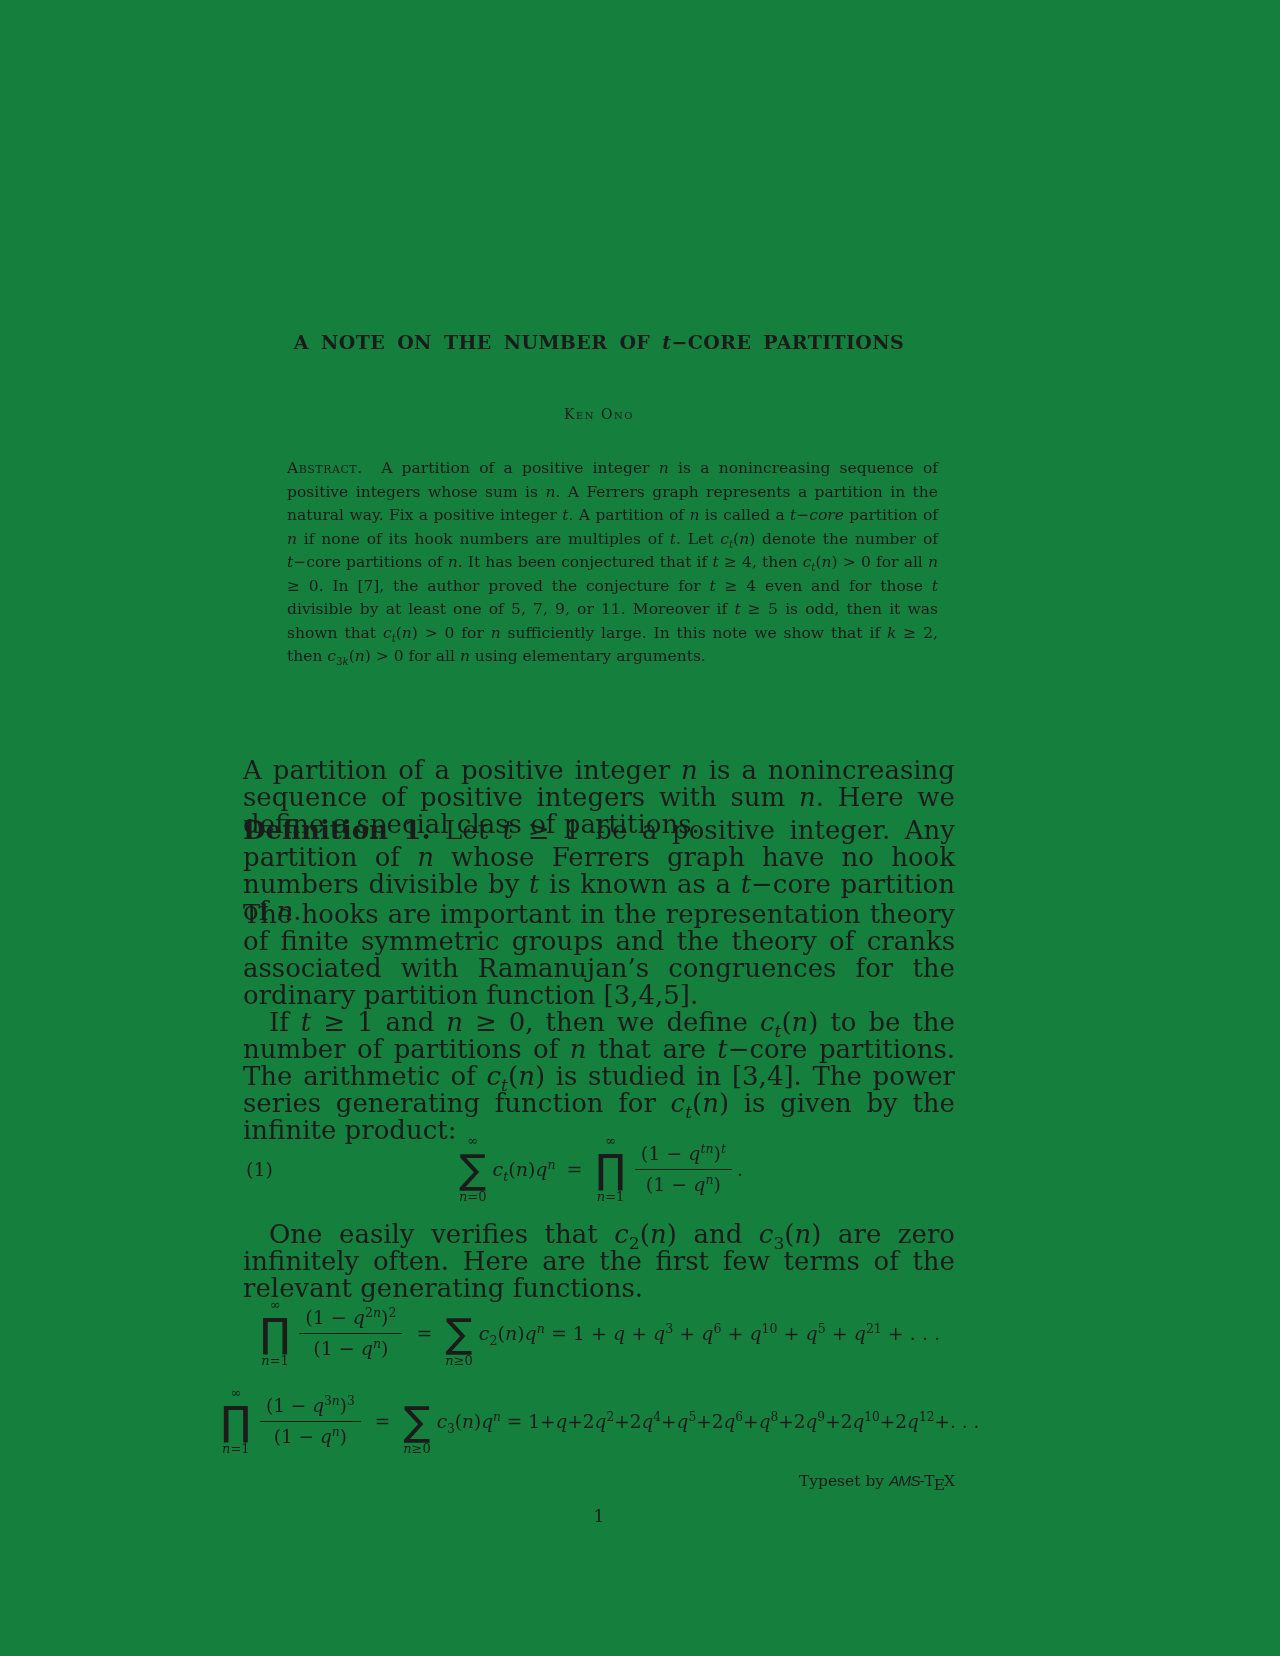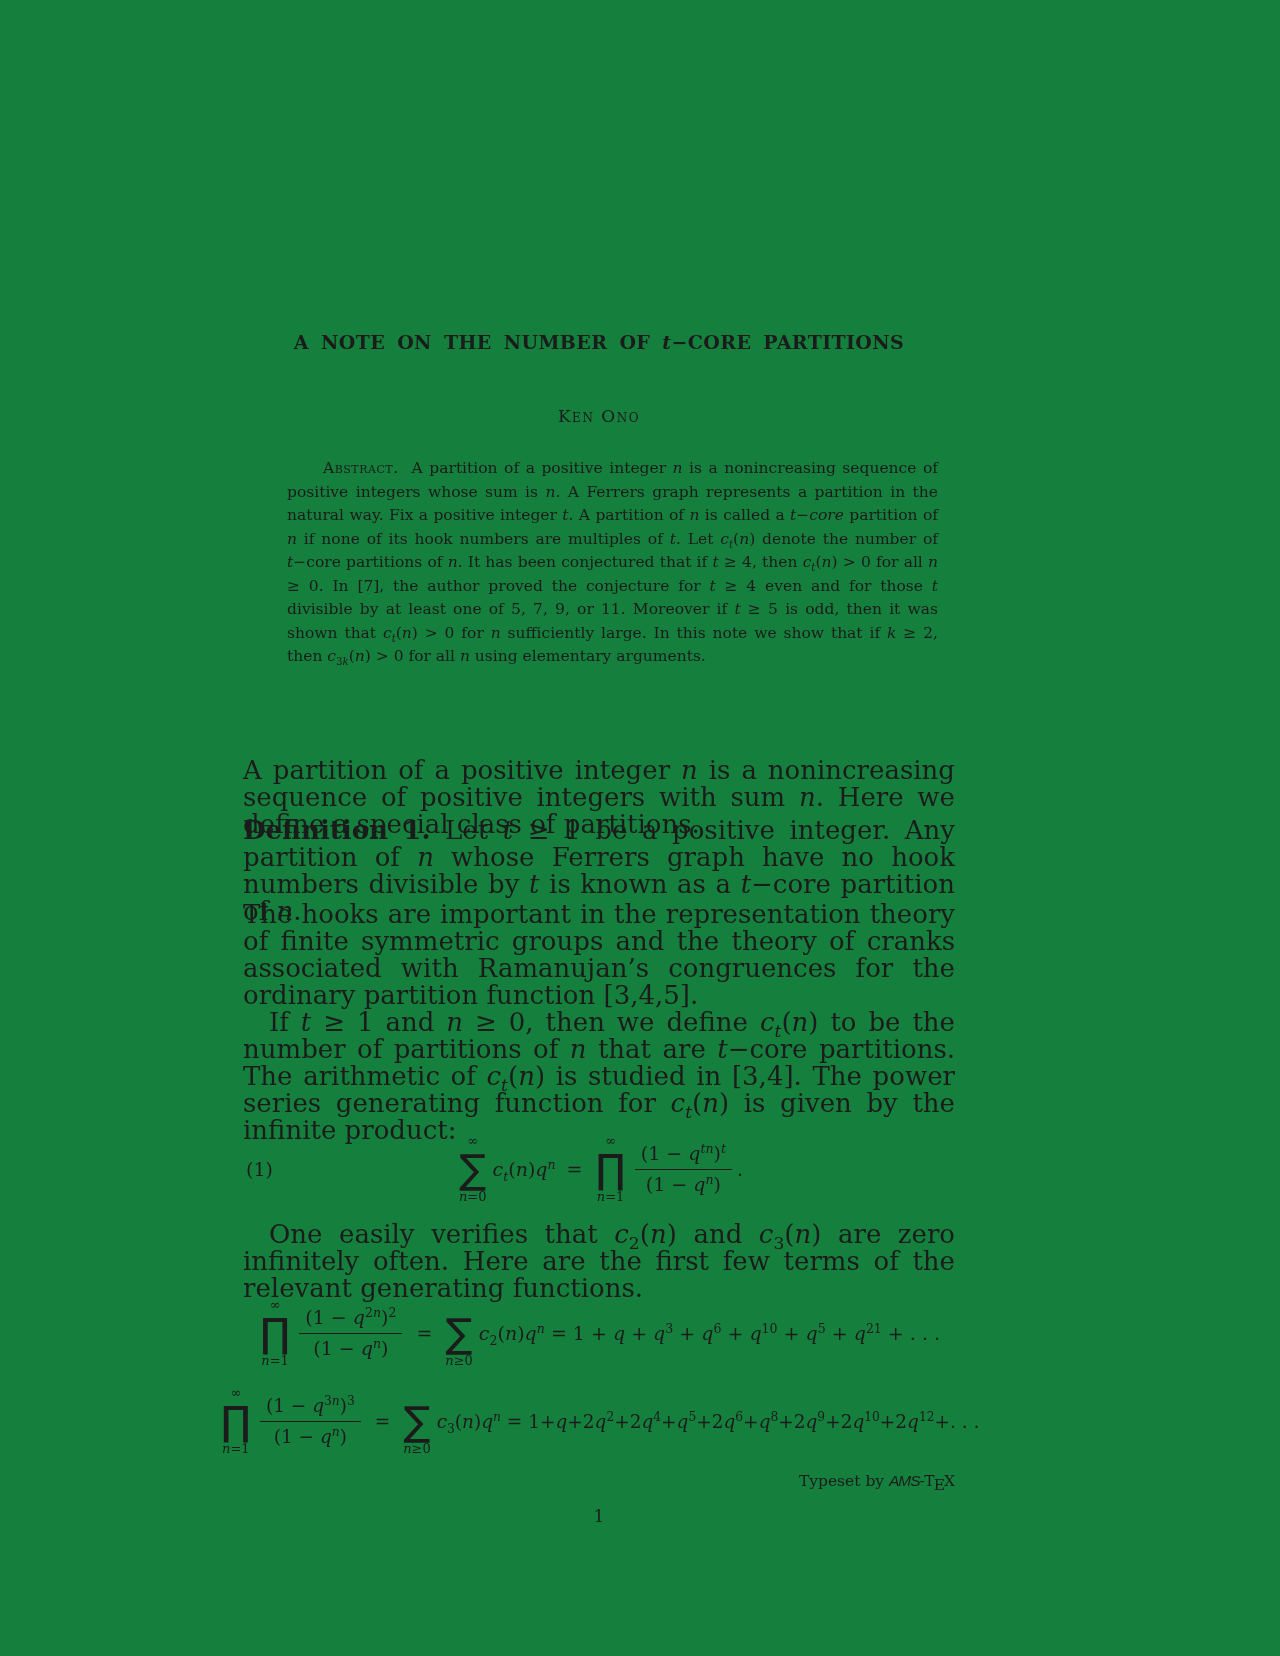--- a/index.html
+++ b/index.html
@@ -13,29 +13,29 @@
   }
   .title{
     position:absolute;top:331px;left:243px;width:712px;
     font-size:19px;font-weight:bold;
     letter-spacing:0.4px;word-spacing:5px;
     text-align:center;
   }
   .title i{font-weight:bold;}
   .author{
     position:absolute;top:406px;left:243px;width:712px;
-    font-size:17px;font-variant:small-caps;letter-spacing:1.5px;
+    font-size:14px;font-variant:small-caps;letter-spacing:1.5px;
     text-align:center;
   }
   .abstract{
     position:absolute;top:457px;left:287px;width:651px;
     font-size:15.5px;line-height:23.5px;
     text-align:justify;
   }
-  .sc{font-variant:small-caps;letter-spacing:0.5px;margin-left:36px;}
+  .sc{font-variant:small-caps;letter-spacing:0.5px;}
   .bodytext{font-size:26px;line-height:27px;text-align:justify;margin:0;}
   .p1{position:absolute;top:757px;left:243px;width:712px;}
   .defp{position:absolute;top:817px;left:243px;width:712px;}
   .blk{position:absolute;top:901px;left:243px;width:712px;}
   .indent{text-indent:26px;}
   .p4{position:absolute;top:1221px;left:243px;width:712px;}
   b.defl{font-weight:bold;}
 
   .eq{
     position:absolute;left:243px;width:712px;

